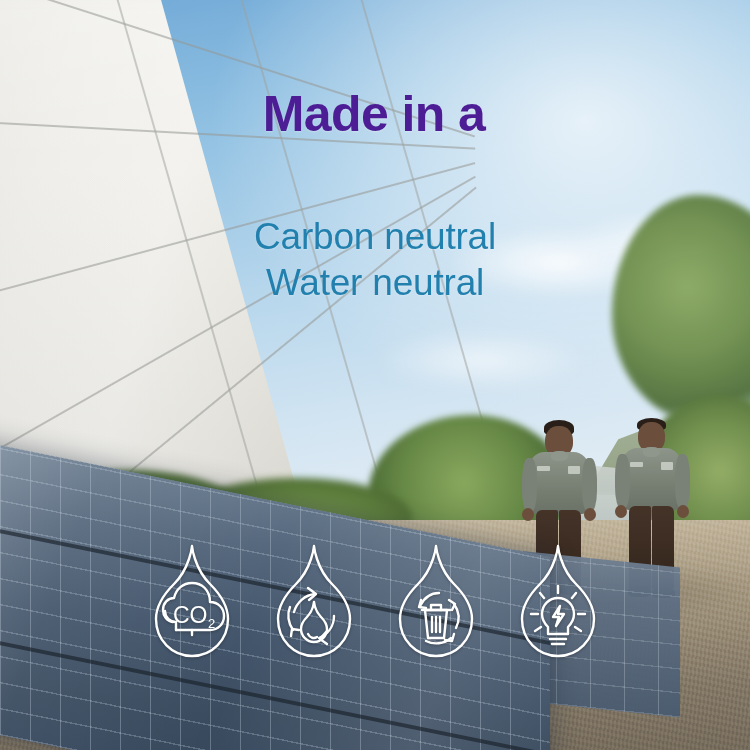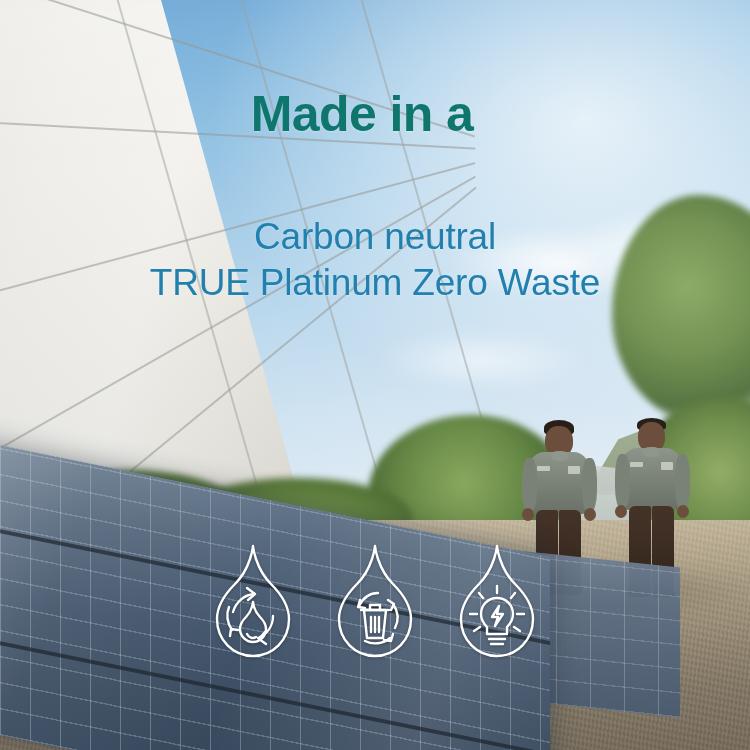--- a/index.html
+++ b/index.html
@@ -157,26 +157,26 @@
   .w-hand{position:absolute;background:#6b4f3c;border-radius:50%;}
   .w-shoe{position:absolute;background:#22201e;border-radius:40% 40% 30% 30%;}
   .blurwrap{filter:blur(.7px);}
 
   
   .copy{
     position:absolute;left:0;top:0;width:750px;
     text-align:center;
   }
   .headline{
-    position:absolute;left:0;width:724px;
+    position:absolute;left:12px;width:724px;
     font-weight:bold;
     font-size:50px;
     line-height:56px;
     letter-spacing:-0.6px;
-    color:#0f766e;
+    color:#4c1d95;
     top:86px;
     text-shadow:0 1px 2px rgba(255,255,255,.30);
   }
   .headline .l2{display:block;font-size:50px;letter-spacing:-0.8px;}
   .subline{
     position:absolute;left:0;width:750px;
     color:#2280ae;
     font-size:37px;
     line-height:46px;
     font-weight:500;
@@ -274,26 +274,36 @@
     <div class="panel-rail" style="top:84px;"></div>
     <div class="panel-rail" style="top:196px;"></div>
   </div>
 
   <div class="copy">
     <div class="headline">
       <span>Made in a</span>
     </div>
     <div class="subline">
       <div>Carbon neutral</div>
-      <div>TRUE Platinum Zero Waste</div>
+      <div>Water neutral</div>
     </div>
   </div>
 
   <div class="icons">
 
+    <div class="icon-cell">
+      <svg viewBox="0 0 120 130" class="dsvg" fill="none" stroke="#ffffff" stroke-width="2.4" stroke-linecap="round" stroke-linejoin="round">
+        <path d="M60 8 C60 8 62 30 78 46 C90 58 96 70 96 81 C96 102 80 118 60 118 C40 118 24 102 24 81 C24 70 30 58 42 46 C58 30 60 8 60 8 Z"></path>
+        <path d="M44 92 L78 92 C86 92 92 86 92 78 C92 70 86 64 78 64 C78 52 70 45 60 45 C51 45 44 51 42 60 C36 60 31 65 31 72 C31 78 35 83 41 84"></path>
+        <path d="M44 92 L44 84 C38 84 33 79 33 73"></path>
+        <line x1="60" y1="92" x2="60" y2="97"></line>
+        <text x="41" y="85" font-family="'Liberation Sans',sans-serif" font-size="23" fill="#ffffff" stroke="none">CO</text>
+        <text x="76" y="90" font-family="'Liberation Sans',sans-serif" font-size="13" fill="#ffffff" stroke="none">2</text>
+      </svg>
+    </div>
 
     <div class="icon-cell">
       <svg viewBox="0 0 120 130" class="dsvg" fill="none" stroke="#ffffff" stroke-width="2.4" stroke-linecap="round" stroke-linejoin="round">
         <path d="M60 8 C60 8 62 30 78 46 C90 58 96 70 96 81 C96 102 80 118 60 118 C40 118 24 102 24 81 C24 70 30 58 42 46 C58 30 60 8 60 8 Z"></path>
         <path d="M60 64 C60 64 61 73 67 79 C71 83 73 87 73 91 C73 98 67 104 60 104 C53 104 47 98 47 91 C47 87 49 83 53 79 C59 73 60 64 60 64 Z"></path>
         <path d="M54 96 C56 100 60 101 63 99"></path>
         <path d="M40 74 C43 64 51 57 61 56"></path>
         <path d="M54 50 L62 56 L55 62"></path>
         <path d="M80 78 C80 88 74 96 65 100"></path>
         <path d="M72 94 L66 101 L73 106"></path>

